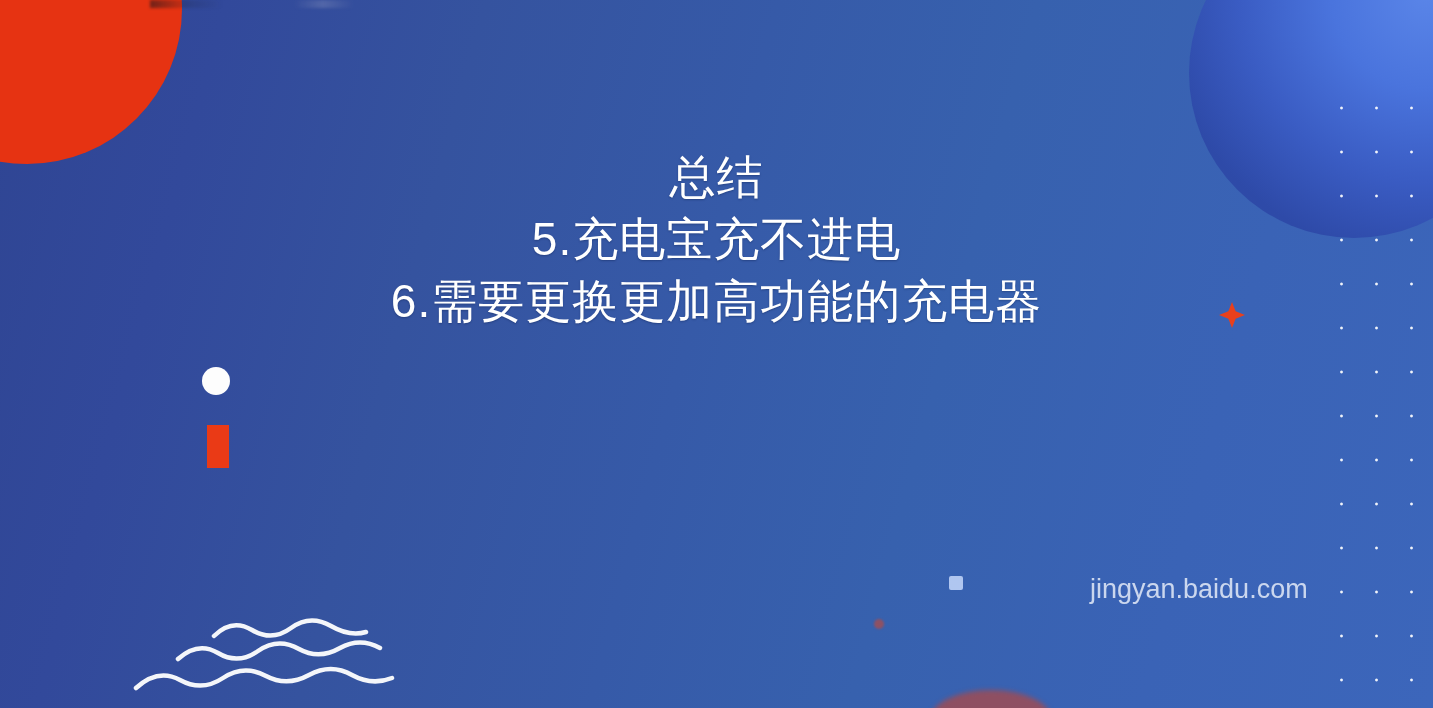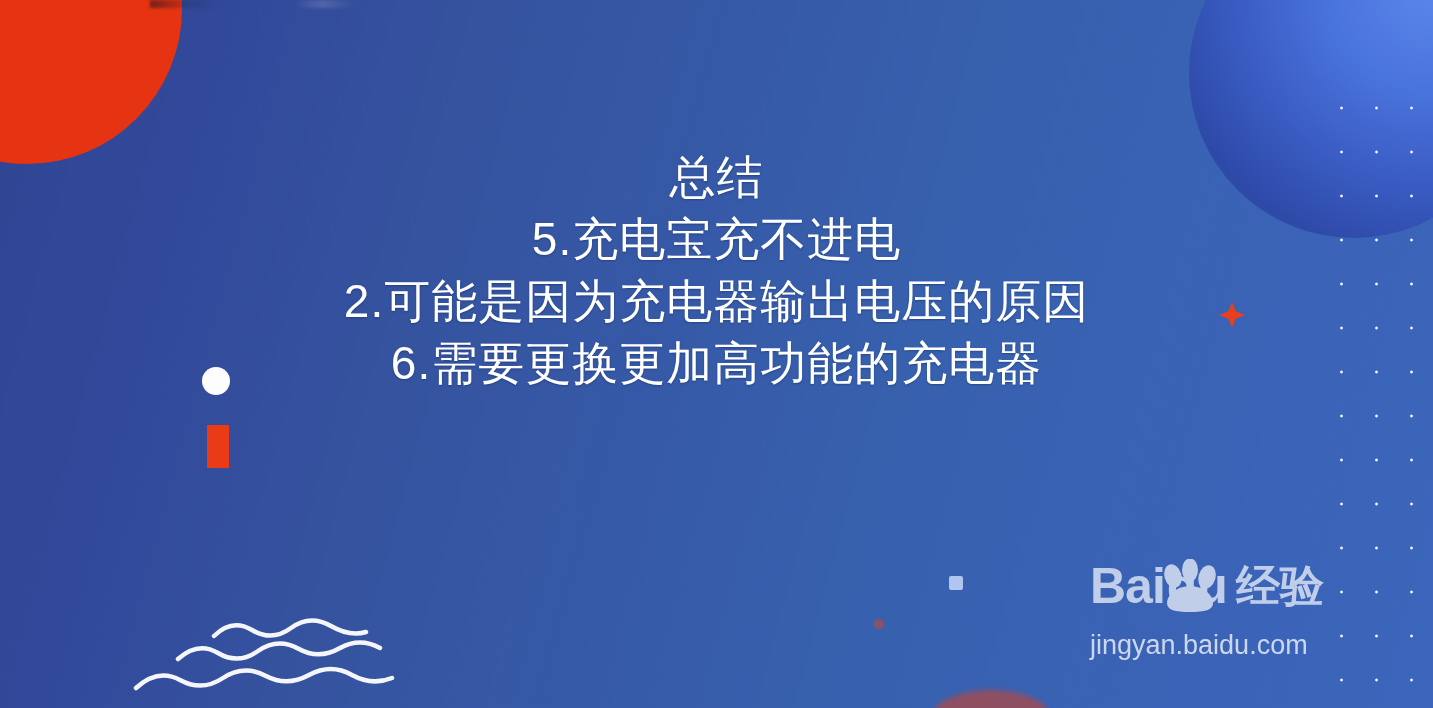--- a/index.html
+++ b/index.html
@@ -260,35 +260,20 @@
 
   <svg class="waves" viewBox="0 0 290 96">
     <path d="M86 24 Q104 6 124 18 Q144 30 163 16 Q182 2 203 14 Q222 25 238 20" fill="none" stroke="#ffffff" stroke-width="4.5" stroke-linecap="round" opacity=".95"></path>
     <path d="M50 47 Q70 29 90 41 Q110 53 130 39 Q150 25 171 37 Q191 48 212 36 Q232 25 252 36" fill="none" stroke="#ffffff" stroke-width="4.5" stroke-linecap="round" opacity=".95"></path>
     <path d="M8 76 Q30 56 52 68 Q74 80 95 66 Q116 52 138 64 Q159 75 181 63 Q203 51 224 63 Q244 74 264 66" fill="none" stroke="#ffffff" stroke-width="4.5" stroke-linecap="round" opacity=".95"></path>
   </svg>
 
   <div class="text-block">
     <span class="text-line">总结</span>
     <span class="text-line">5.充电宝充不进电</span>
-    <span class="text-line">2.可能是因为充电器输出电压的原因</span>
     <span class="text-line">6.需要更换更加高功能的充电器</span>
   </div>
 
   <div class="watermark">
-    <div class="wm-logo-row">
-      <span class="wm-baidu-text">Bai</span>
-      <span class="wm-paw">
-        <svg viewBox="0 0 62 54" width="62" height="54">
-          <ellipse cx="14" cy="17" rx="8.5" ry="12" transform="rotate(-16 14 17)" fill="#d3ddf2"></ellipse>
-          <ellipse cx="31" cy="11" rx="8" ry="11.5" fill="#d3ddf2"></ellipse>
-          <ellipse cx="48" cy="18" rx="8.5" ry="12" transform="rotate(16 48 18)" fill="#d3ddf2"></ellipse>
-          <path d="M31 27 C18 27 8 36 8 44 C8 51 16 53 31 53
-                   C46 53 54 51 54 44 C54 36 44 27 31 27 Z" fill="#d3ddf2"></path>
-        </svg>
-      </span>
-      <span class="wm-du">du</span>
-      <span class="wm-cn">经验</span>
-    </div>
     <div class="wm-url">jingyan.baidu.com</div>
   </div>
 
 </div>
 
 </body></html>

